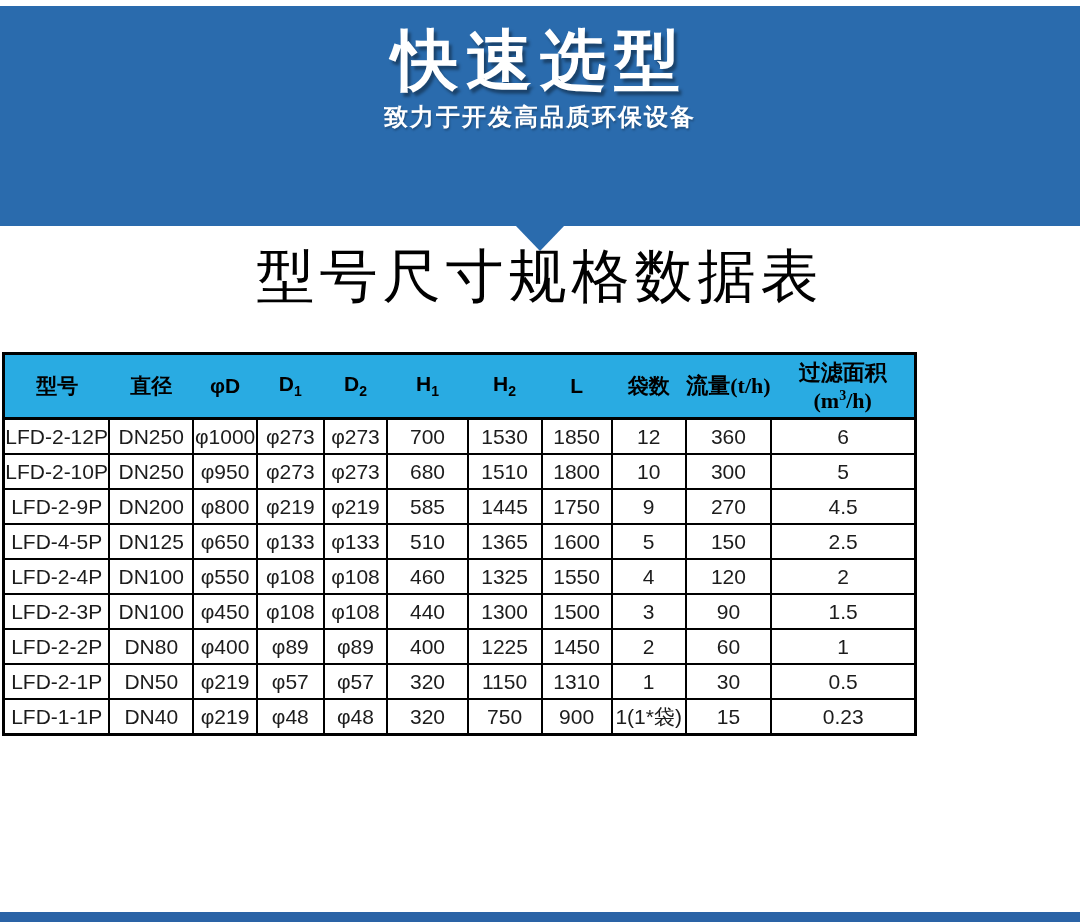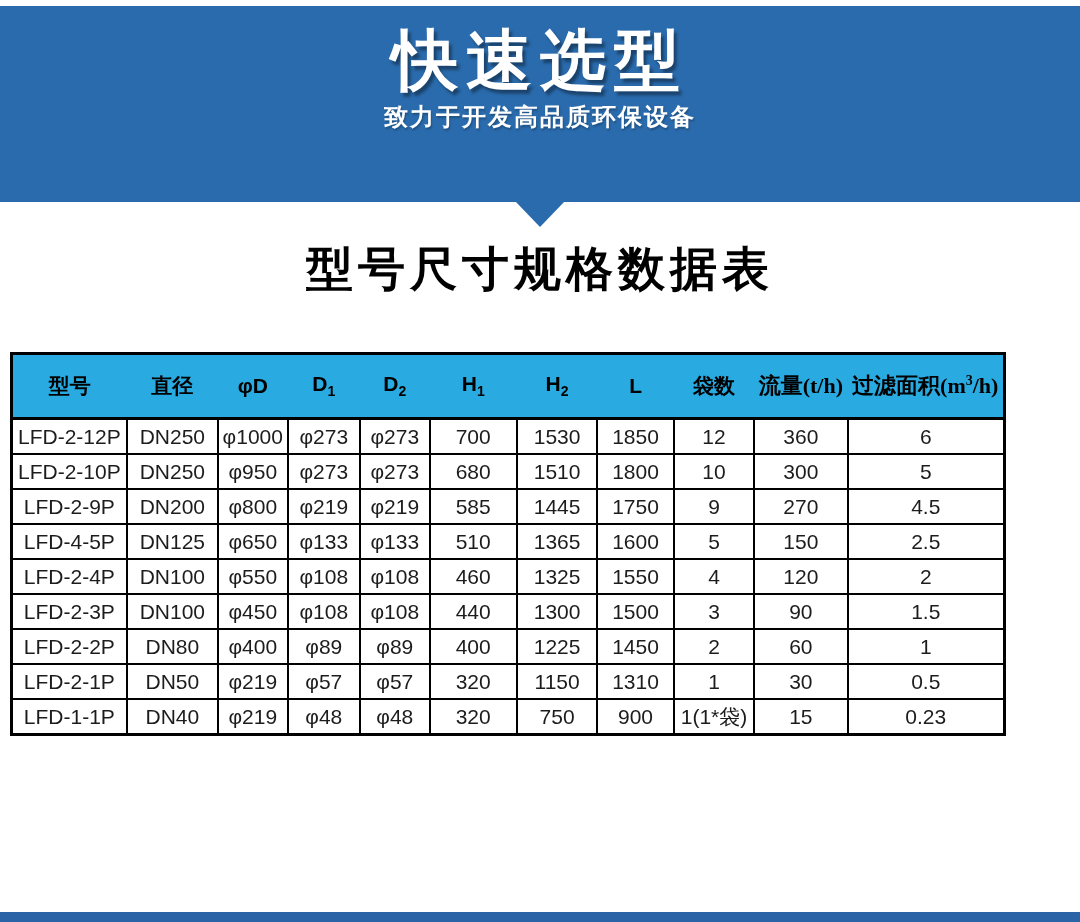--- a/index.html
+++ b/index.html
@@ -3,43 +3,43 @@
 <meta charset="utf-8">
 <style>
   html,body{margin:0;padding:0;}
   body{
     width:1080px;height:922px;position:relative;background:#ffffff;
     font-family:"Liberation Sans","DejaVu Sans",sans-serif;
     overflow:hidden;
   }
   
   .banner{
-    position:absolute;top:6px;left:0;width:1080px;height:196px;
+    position:absolute;top:6px;left:0;width:1080px;height:220px;
     background:var(--banner-blue,#2a6bad);text-align:center;color:#fff;
   }
   .banner-title{
     margin:0;padding-top:18px;font-size:66px;line-height:1.1;font-weight:bold;
     letter-spacing:8px;text-shadow:3px 4px 3px rgba(0,0,0,0.38);
   }
   .banner-subtitle{
     margin:4px 0 0 0;font-size:24px;font-weight:bold;letter-spacing:2px;
     text-shadow:1px 2px 2px rgba(0,0,0,0.25);
   }
   .banner-pointer{
     position:absolute;left:50%;bottom:-25px;transform:translateX(-50%);
     width:0;height:0;border-left:25px solid transparent;border-right:25px solid transparent;
     border-top:26px solid var(--banner-blue,#2a6bad);
   }
   
   .page-title{
     position:absolute;top:238px;left:0;width:1080px;margin:0;
-    text-align:center;color:#000;font-size:47px;font-weight:700;letter-spacing:5px;
-  }
-  
-  .table-wrap{position:absolute;top:352px;left:10px;width:996px;}
+    text-align:center;color:#000;font-size:58px;font-weight:400;letter-spacing:5px;
+  }
+  
+  .table-wrap{position:absolute;top:352px;left:2px;width:915px;}
   table.spec{
     width:100%;border-collapse:collapse;table-layout:fixed;
     border:3px solid #000;
   }
   table.spec thead th{
     background:var(--table-header-blue,#29abe2);
     height:62px;border:none;border-bottom:3px solid #000;
     font-size:21px;font-weight:bold;color:#000;text-align:center;vertical-align:middle;
     padding:0;
   }

